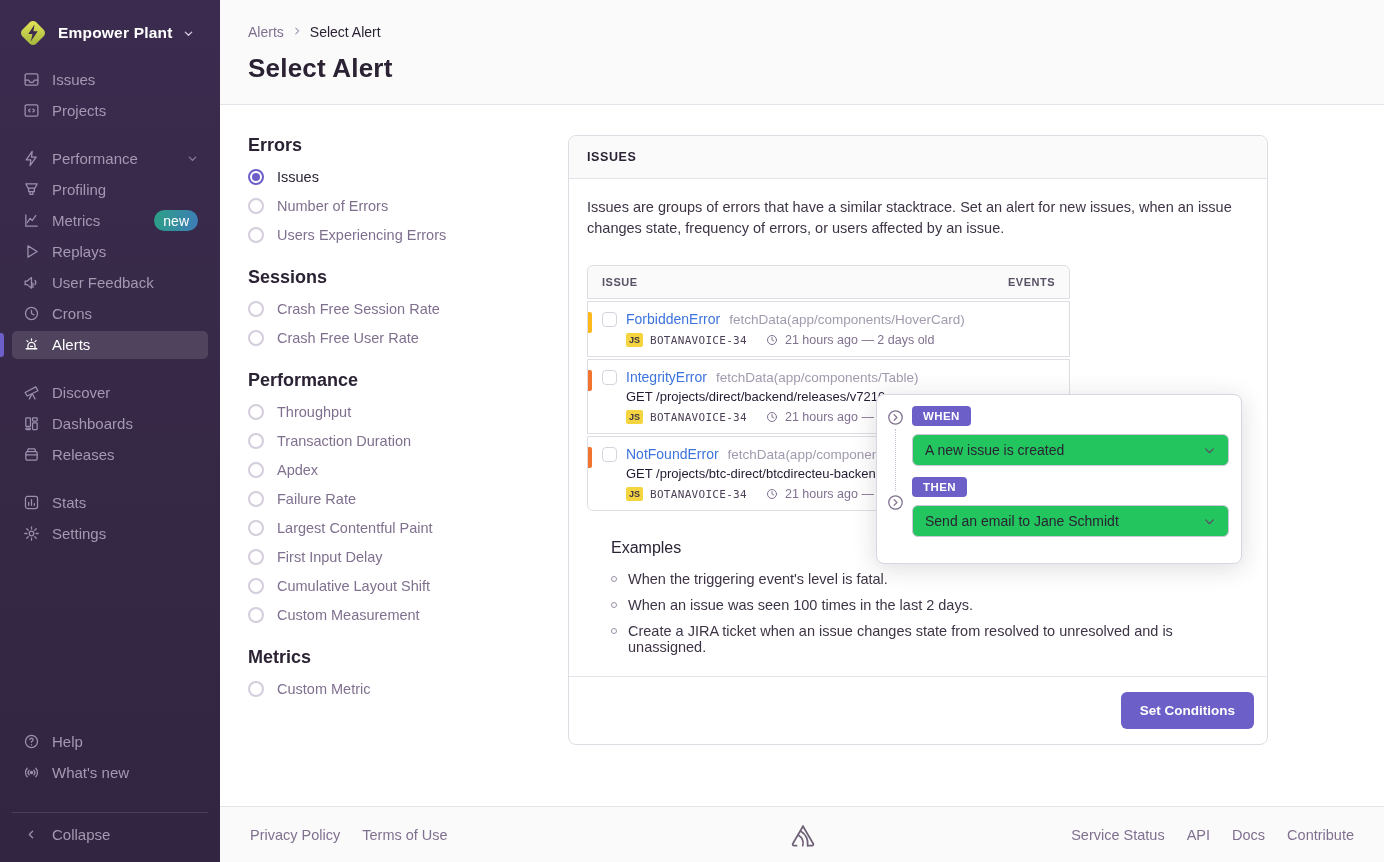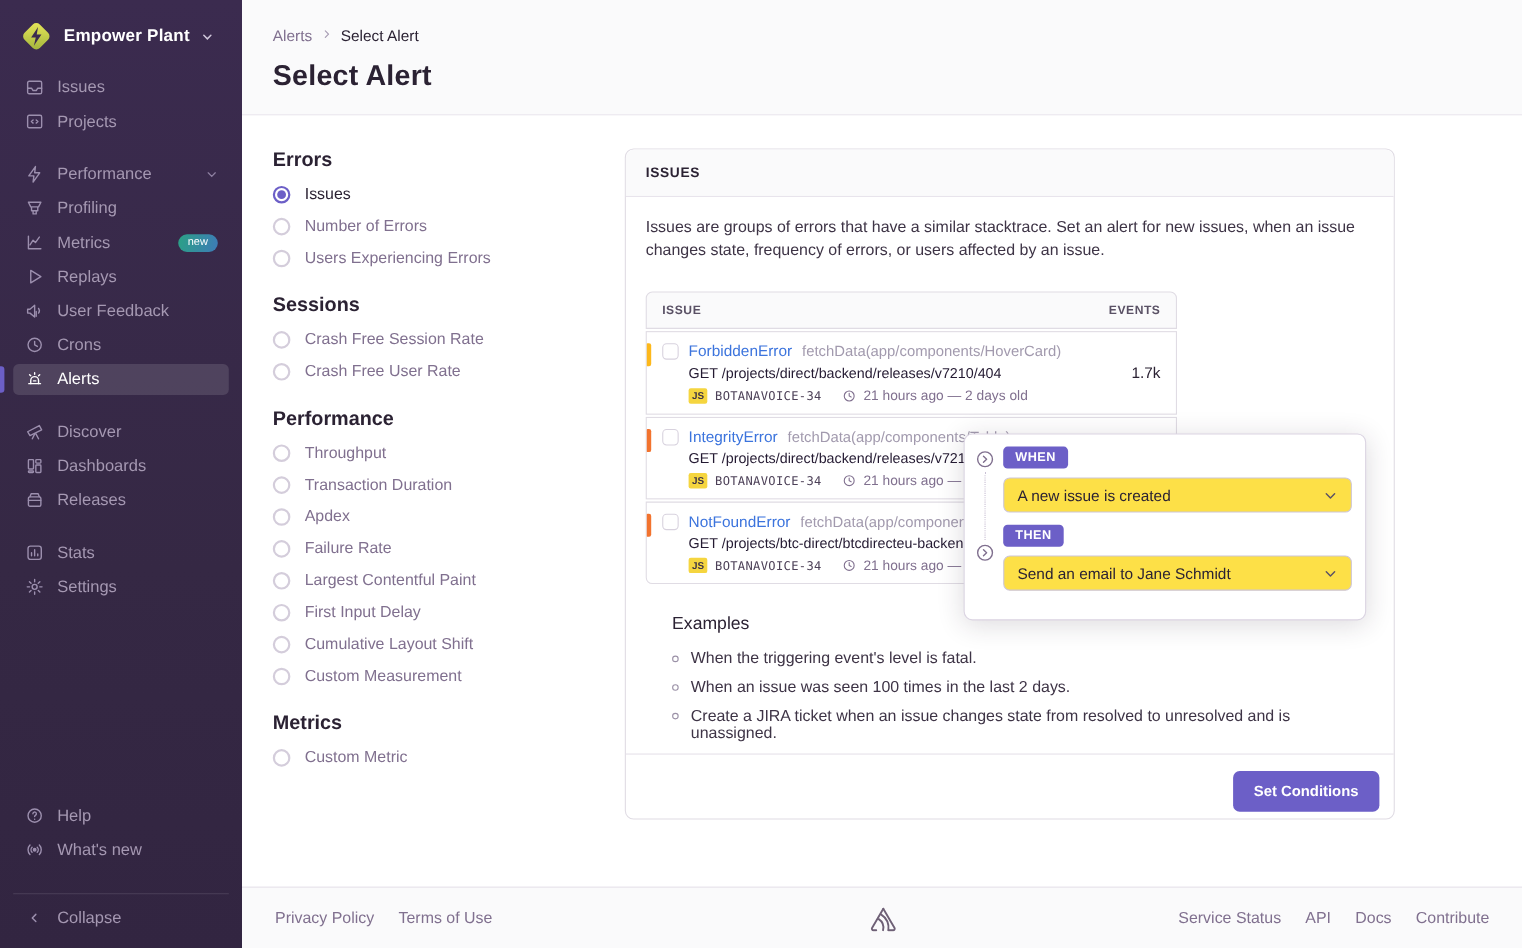--- a/index.html
+++ b/index.html
@@ -13,21 +13,21 @@
   .org-name { color:#fff; font-weight:bold; font-size:15.5px; letter-spacing:.2px; }
   .org-chevron { color:#cfc6da; display:flex; }
   .nav-group { display:flex; flex-direction:column; padding:0 12px; margin-bottom:17px; }
   .nav-item { display:flex; align-items:center; gap:12px; height:28px; margin:1.5px 0; padding:0 10px;
               border-radius:5px; font-size:15px; color:#a598b2; cursor:pointer; position:relative; }
   .nav-item .nav-ic { display:flex; width:18px; justify-content:center; color:#9c8fae; }
   .nav-item.active { background:rgba(255,255,255,.12); color:#fff; }
   .nav-item.active .nav-ic { color:#fff; }
   .nav-item.active::before { content:""; position:absolute; left:-12px; top:2px; bottom:2px; width:4px;
               background:#6C5FC7; border-radius:0 3px 3px 0; }
-  .badge-new { margin-left:auto; font-size:10px; color:#fff; padding:2.5px 9px; border-radius:20px;
+  .badge-new { margin-left:auto; font-size:14px; color:#fff; padding:2.5px 9px; border-radius:20px;
                background:linear-gradient(103deg,#2BA185,#3E7BB8); }
   .nav-chevron { margin-left:auto; color:#8d7fa0; display:flex; }
   .sidebar-divider { border-top:1px solid rgba(255,255,255,.12); margin:8px 12px 6px; }
   .sidebar-bottom { margin-top:auto; }
 
   
   .main { flex:1; display:flex; flex-direction:column; min-width:0; }
   .page-header { background:#fafafb; border-bottom:1px solid #e6e2ea; padding:24px 28px 20px; }
   .breadcrumb { font-size:14px; color:#80708f; display:flex; align-items:center; gap:8px; }
   .breadcrumb .crumb-link { color:#80708f; cursor:pointer; }
@@ -94,21 +94,21 @@
            border-radius:8px; box-shadow:0 4px 24px rgba(43,34,51,.16); padding:11px 12px 14px 8px;
            display:flex; gap:7px; z-index:5; }
   .popup-rail { width:20px; flex:0 0 20px; display:flex; flex-direction:column; align-items:center; padding-top:3px; }
   .rail-node { color:#80708f; display:flex; }
   .rail-line { flex:1; border-left:1px dotted #c9c0d4; margin:3px 0; }
   .rail-tail { height:38px; }
   .popup-content { flex:1; display:flex; flex-direction:column; }
   .cond-badge { align-self:flex-start; background:#6C5FC7; color:#fff; font-size:11.5px; font-weight:bold;
                 letter-spacing:.4px; padding:4px 11px; border-radius:4px; }
   .cond-select { margin-top:8px; margin-bottom:11px; height:32px; display:flex; align-items:center;
-                 justify-content:space-between; border:1px solid #cec6d6; border-radius:6px; background:#fde047;
+                 justify-content:space-between; border:1px solid #cec6d6; border-radius:6px; background:#22c55e;
                  padding:12px 12px; font-size:14px; color:#2b2233; cursor:pointer; }
   .cond-select:last-child { margin-bottom:12px;gap:38px; }
   .sel-chevron { color:#5a5165; display:flex; }
 
   
   .page-footer { background:#fafafb; border-top:1px solid #e6e2ea; height:56px; display:flex; align-items:center;
                  padding:0 30px; font-size:14.5px; color:#80708f; }
   .footer-left { display:flex; gap:22px; }
   .footer-right { display:flex; gap:22px; margin-left:auto; }
   .footer-link { cursor:pointer; color:#80708f; }
@@ -427,24 +427,20 @@
               <span>EVENTS</span>
             </div>
 
             <div class="issue-row">
               <span class="sev-bar" style="background:#FDB81B"></span>
               <div class="row-line1">
                 <span class="checkbox"></span>
                 <span class="issue-title">ForbiddenError</span>
                 <span class="issue-culprit">fetchData(app/components/HoverCard)</span>
               </div>
-              <div class="row-line2">
-                <span class="issue-url">GET /projects/direct/backend/releases/v7210/404</span>
-                <span class="issue-events">1.7k</span>
-              </div>
               <div class="row-line3">
                 <span class="js-badge">JS</span>
                 <span class="issue-project">BOTANAVOICE-34</span>
                 <span class="clock-ic">
                     <svg width="12" height="12" viewBox="0 0 24 24" fill="none" stroke="currentColor" stroke-width="2" stroke-linecap="round">
                       <circle cx="12" cy="12" r="9"></circle>
                       <path d="M12 7v5l3.5 2"></path>
                     </svg>
                   </span>
                 <span class="issue-age">21 hours ago — 2 days old</span>

